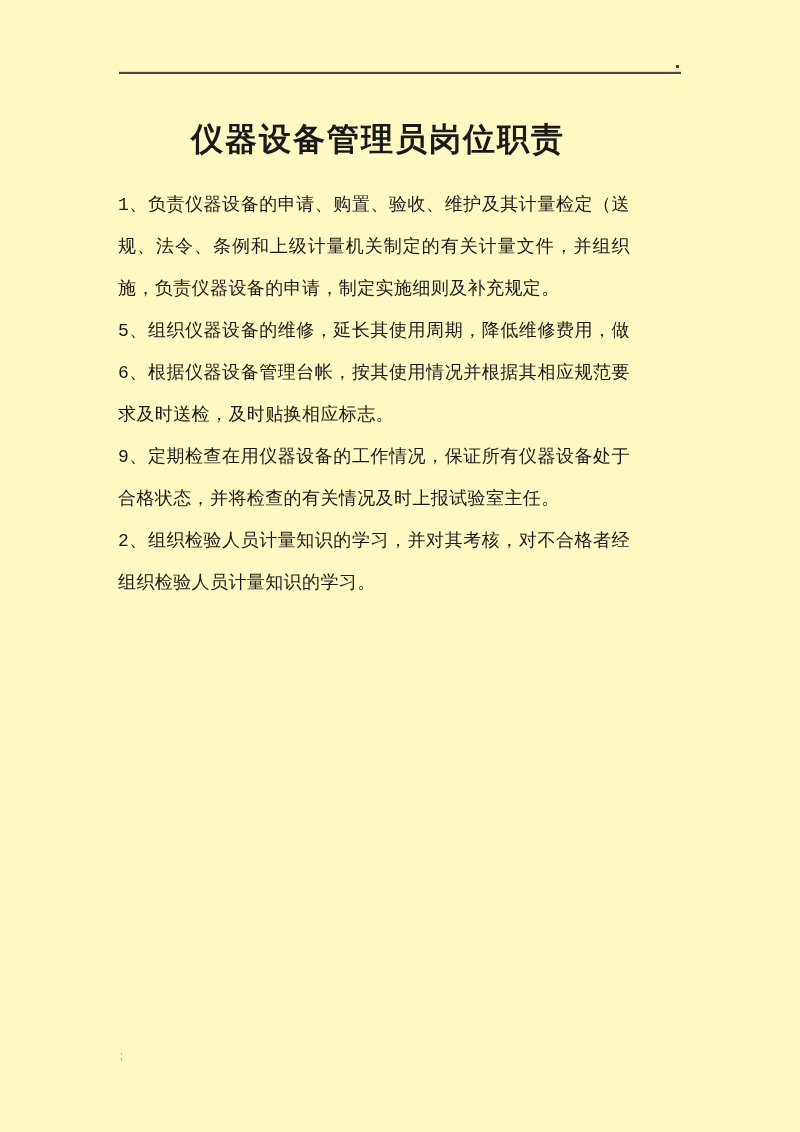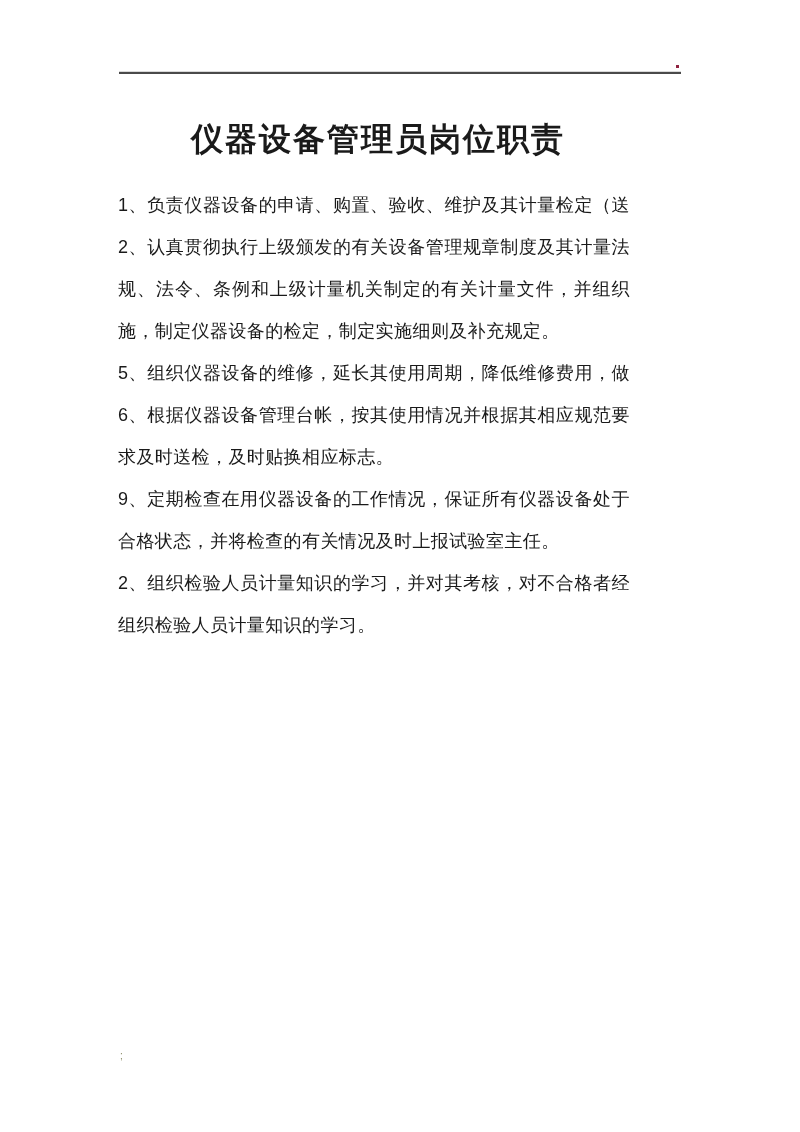--- a/index.html
+++ b/index.html
@@ -1,20 +1,20 @@
 <!DOCTYPE html>
 <html><head>
 <meta charset="utf-8">
 <style>
   html, body { margin: 0; padding: 0; background: #e9e9e9; }
   .page {
     position: relative;
     width: 800px;
     height: 1132px;
-    background: #ffffff;
+    background: #fef9c3;
     overflow: hidden;
     font-family: "Liberation Sans", "DejaVu Sans", sans-serif;
     color: #1a1a1a;
   }
   .header-rule {
     position: absolute;
     left: 119px;
     top: 71px;
     width: 562px;
     height: 2px;
@@ -39,20 +39,21 @@
     font-weight: bold;
     letter-spacing: 2px;
     line-height: 44px;
     white-space: nowrap;
   }
   .doc-body {
     position: absolute;
     left: 118px;
     top: 184px;
     width: 512px;
+    font-family: Liberation Mono, monospace;
   }
   .ln {
     height: 42px;
     line-height: 42px;
     font-size: 18px;
     letter-spacing: 0.4px;
     white-space: nowrap;
   }
   .ln.full {
     white-space: normal;
@@ -79,23 +80,22 @@
 
   <h1 class="doc-title">仪器设备管理员岗位职责</h1>
 
   <div class="doc-body">
 
     <div>
       <div class="ln full">1、负责仪器设备的申请、购置、验收、维护及其计量检定（送</div>
     </div>
 
     <div>
-      <div class="ln full">2、认真贯彻执行上级颁发的有关设备管理规章制度及其计量法</div>
       <div class="ln full">规、法令、条例和上级计量机关制定的有关计量文件，并组织实</div>
-      <div class="ln end">施，制定仪器设备的检定，制定实施细则及补充规定。</div>
+      <div class="ln end">施，负责仪器设备的申请，制定实施细则及补充规定。</div>
     </div>
 
 
 
     <div>
       <div class="ln full">5、组织仪器设备的维修，延长其使用周期，降低维修费用，做</div>
     </div>
 
     <div>
       <div class="ln full">6、根据仪器设备管理台帐，按其使用情况并根据其相应规范要</div>

